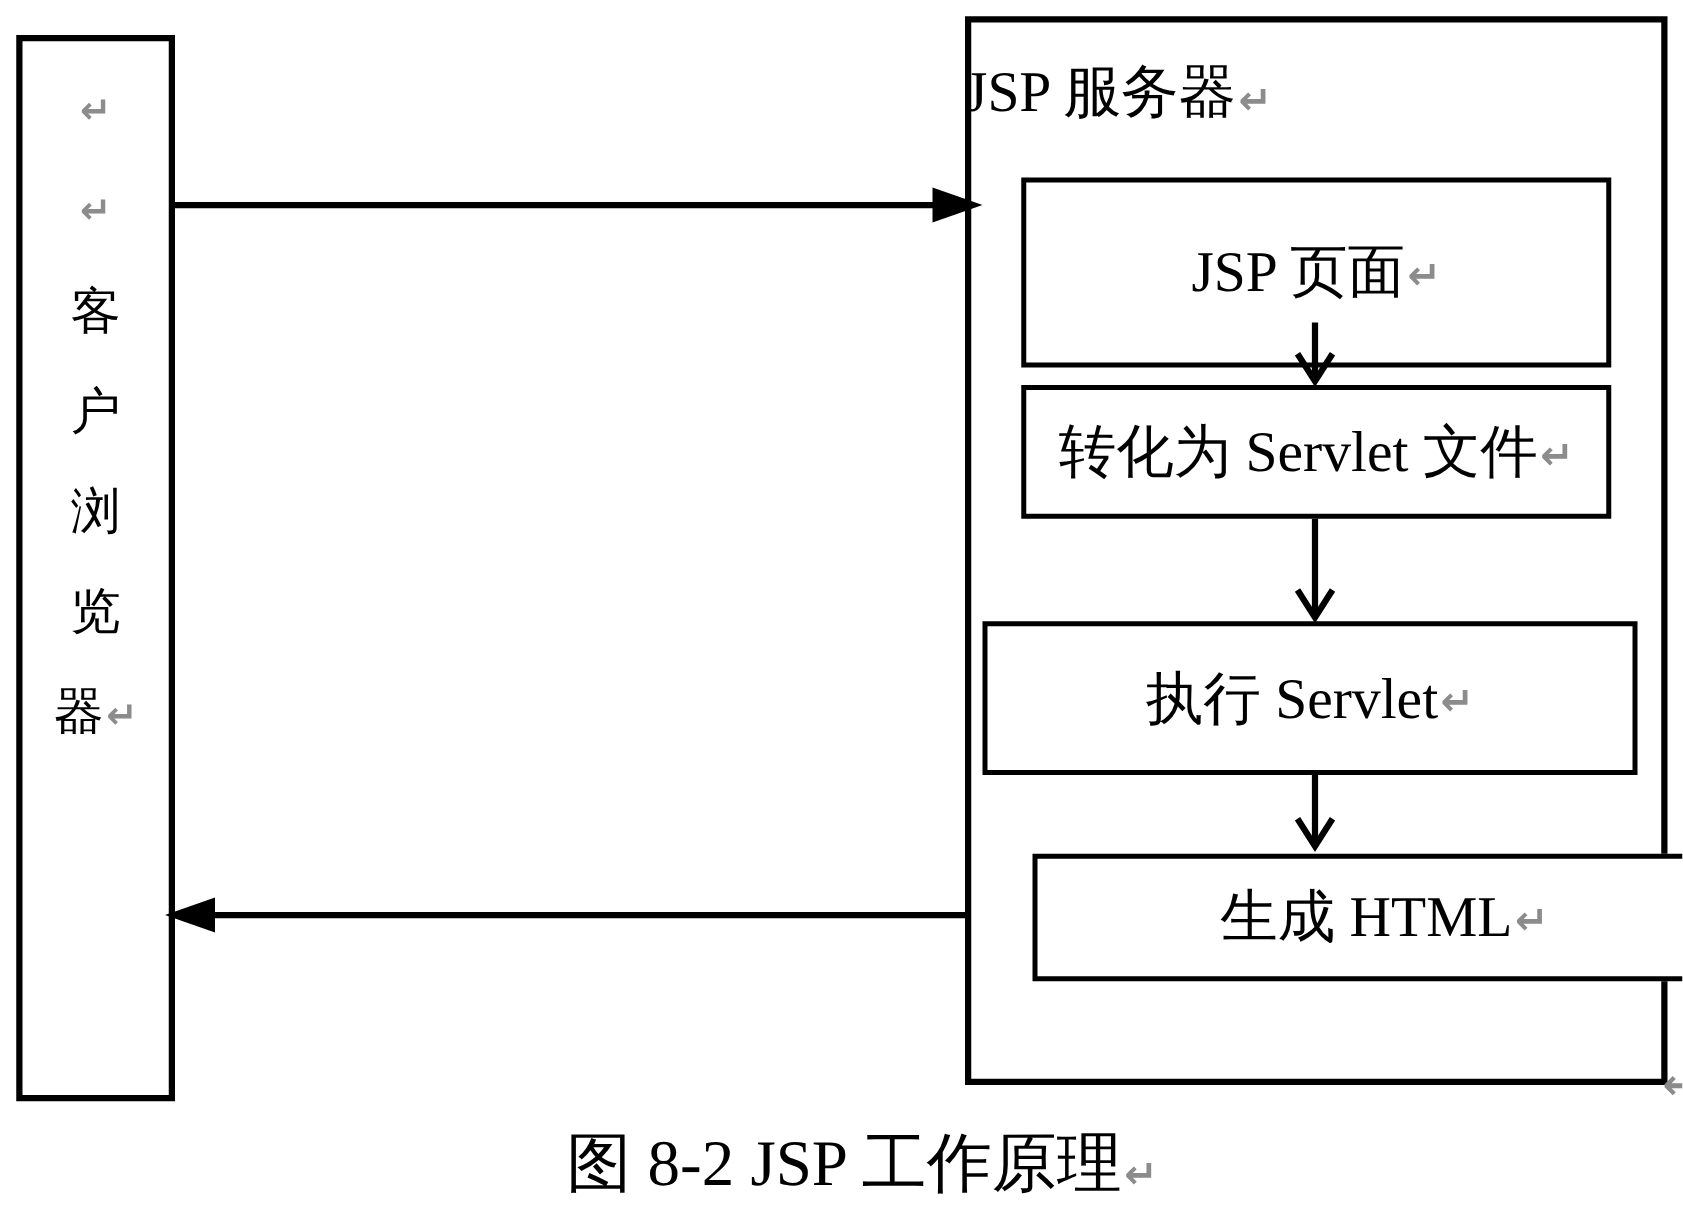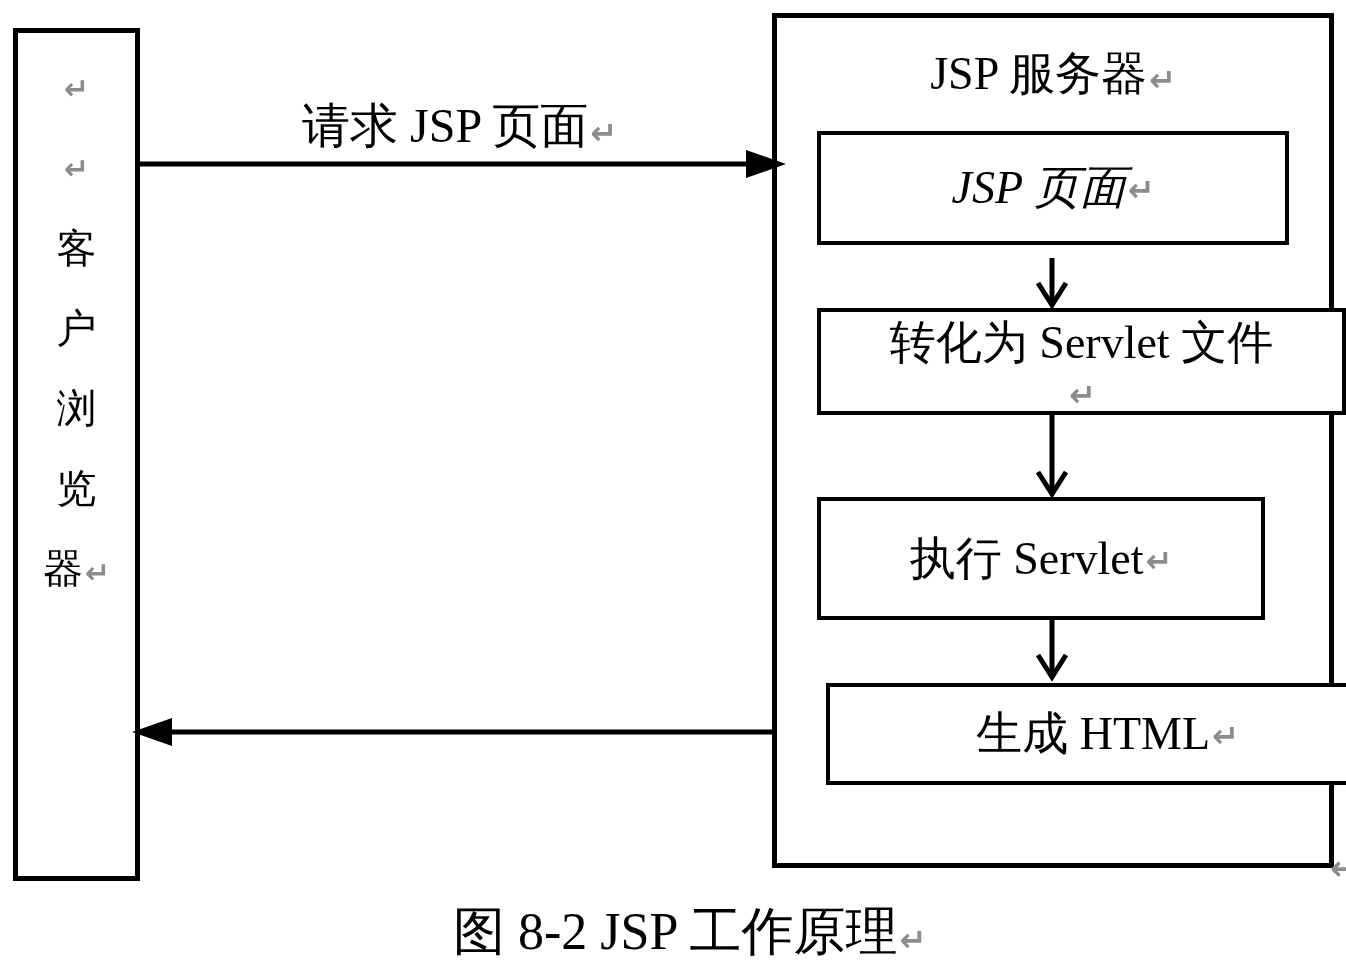--- a/index.html
+++ b/index.html
@@ -21,30 +21,30 @@
   .vline{
     height:80px;display:flex;align-items:center;justify-content:center;
     font-size:40px;line-height:80px;white-space:nowrap;
   }
   .server-box{
     position:absolute;left:772px;top:13px;width:562px;height:855px;
     border:5px solid #000;box-sizing:border-box;
   }
   .server-title{
     position:absolute;left:772px;top:46px;width:562px;
-    text-align:center;font-size:46px;line-height:56px;white-space:nowrap;
+    font-size:46px;line-height:56px;white-space:nowrap;
   }
   .step{
     position:absolute;box-sizing:border-box;border:4px solid #000;
     display:flex;align-items:center;justify-content:center;
     font-size:46px;white-space:nowrap;background:#fff;
   }
-  .step1{left:817px;top:131px;width:472px;height:114px;font-style:italic;}
-  .step2{left:817px;top:308px;width:529px;height:107px;flex-direction:column;}
-  .step3{left:817px;top:497px;width:448px;height:123px;}
+  .step1{left:817px;top:142px;width:472px;height:152px;}
+  .step2{left:817px;top:308px;width:472px;height:107px;}
+  .step3{left:786px;top:497px;width:524px;height:123px;}
   .step4{left:826px;top:683px;width:563px;height:102px;}
   
   .flow-label{
     position:absolute;font-size:48px;line-height:52px;white-space:nowrap;
   }
   .label-request{left:302px;top:100px;}
   .label-response{left:317px;top:650px;}
   .caption{
     position:absolute;left:453px;top:903px;
     font-size:52px;line-height:58px;white-space:nowrap;
@@ -103,23 +103,20 @@
   </div>
   <div class="step step3">
     <span>执行 Servlet</span>
       <span class="mark mark-inline">↵</span>
   </div>
   <div class="step step4">
     <span>生成 HTML</span>
       <span class="mark mark-inline">↵</span>
   </div>
 
-  <div class="flow-label label-request">
-    <span>请求 JSP 页面</span><span class="mark mark-inline">↵</span>
-  </div>
 
   <div class="caption">
     <span>图 8-2 JSP 工作原理</span><span class="mark mark-inline">↵</span>
   </div>
 
   <div class="mark mark-corner">↵</div>
 
   <svg class="arrows" viewBox="0 0 1346 969">
 
     <g>

